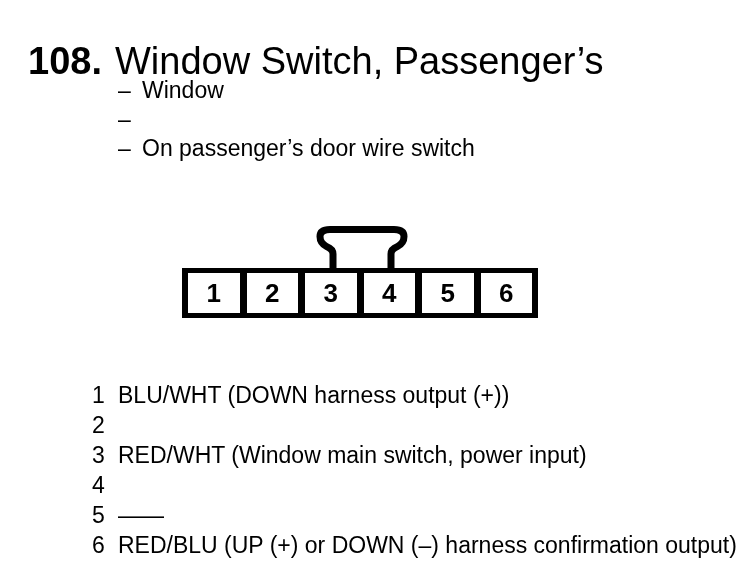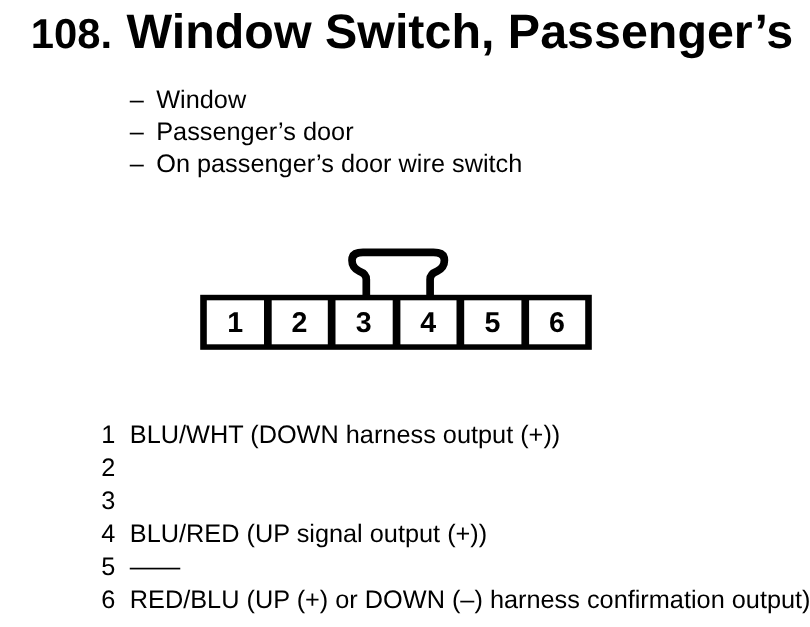--- a/index.html
+++ b/index.html
@@ -14,35 +14,35 @@
     background: #ffffff;
     color: #000000;
     font-family: "Liberation Sans", "DejaVu Sans", sans-serif;
     overflow: hidden;
   }
 
   
   .title-row {
     position: absolute;
     left: 28px;
-    top: 9px;
+    top: 40px;
     display: flex;
     align-items: baseline;
     font-weight: bold;
     font-size: 38px;
     line-height: 42px;
     white-space: nowrap;
   }
   .title-num {
     display: inline-block;
     width: 87px;
   }
   .title-text {
-    font-size: 44px;
-    font-weight: bold;
+    font-size: 38px;
+    font-weight: normal;
     margin: 0;
     display: inline;
   }
 
   
   .details {
     position: absolute;
     left: 118px;
     top: 76px;
     margin: 0;
@@ -125,21 +125,20 @@
     <h1 class="title-text">Window Switch, Passenger’s</h1>
   </header>
 
   <ul class="details">
     <li class="detail-row">
       <span class="detail-dash">–</span>
       <span>Window</span>
     </li>
     <li class="detail-row">
       <span class="detail-dash">–</span>
-      <span>Passenger’s door</span>
     </li>
     <li class="detail-row">
       <span class="detail-dash">–</span>
       <span>On passenger’s door wire switch</span>
     </li>
   </ul>
 
   <div class="diagram">
     <svg class="latch" width="104" height="50" viewBox="0 0 104 50" aria-hidden="true">
       <path d="M 23 50 V 32 Q 23 27 16.5 24.5 Q 10 21 10 14.5 Q 10 7.5 20 7.5 H 84 Q 94 7.5 94 14.5 Q 94 21 87.5 24.5 Q 81 27 81 32 V 50" fill="none" stroke="#000000" stroke-width="7" stroke-linejoin="round"></path>
@@ -157,24 +156,24 @@
   <div class="legend">
     <div class="legend-row">
       <span class="pin-num">1</span>
       <span class="pin-desc">BLU/WHT (DOWN harness output (+))</span>
     </div>
     <div class="legend-row">
       <span class="pin-num">2</span>
     </div>
     <div class="legend-row">
       <span class="pin-num">3</span>
+      <span class="pin-desc">RED/WHT (Window main switch, power input)</span>
     </div>
     <div class="legend-row">
       <span class="pin-num">4</span>
-      <span class="pin-desc">BLU/RED (UP signal output (+))</span>
     </div>
     <div class="legend-row">
       <span class="pin-num">5</span>
       <span class="pin-desc">——</span>
     </div>
     <div class="legend-row">
       <span class="pin-num">6</span>
       <span class="pin-desc">RED/BLU (UP (+) or DOWN (–) harness confirmation output)</span>
     </div>
   </div>

